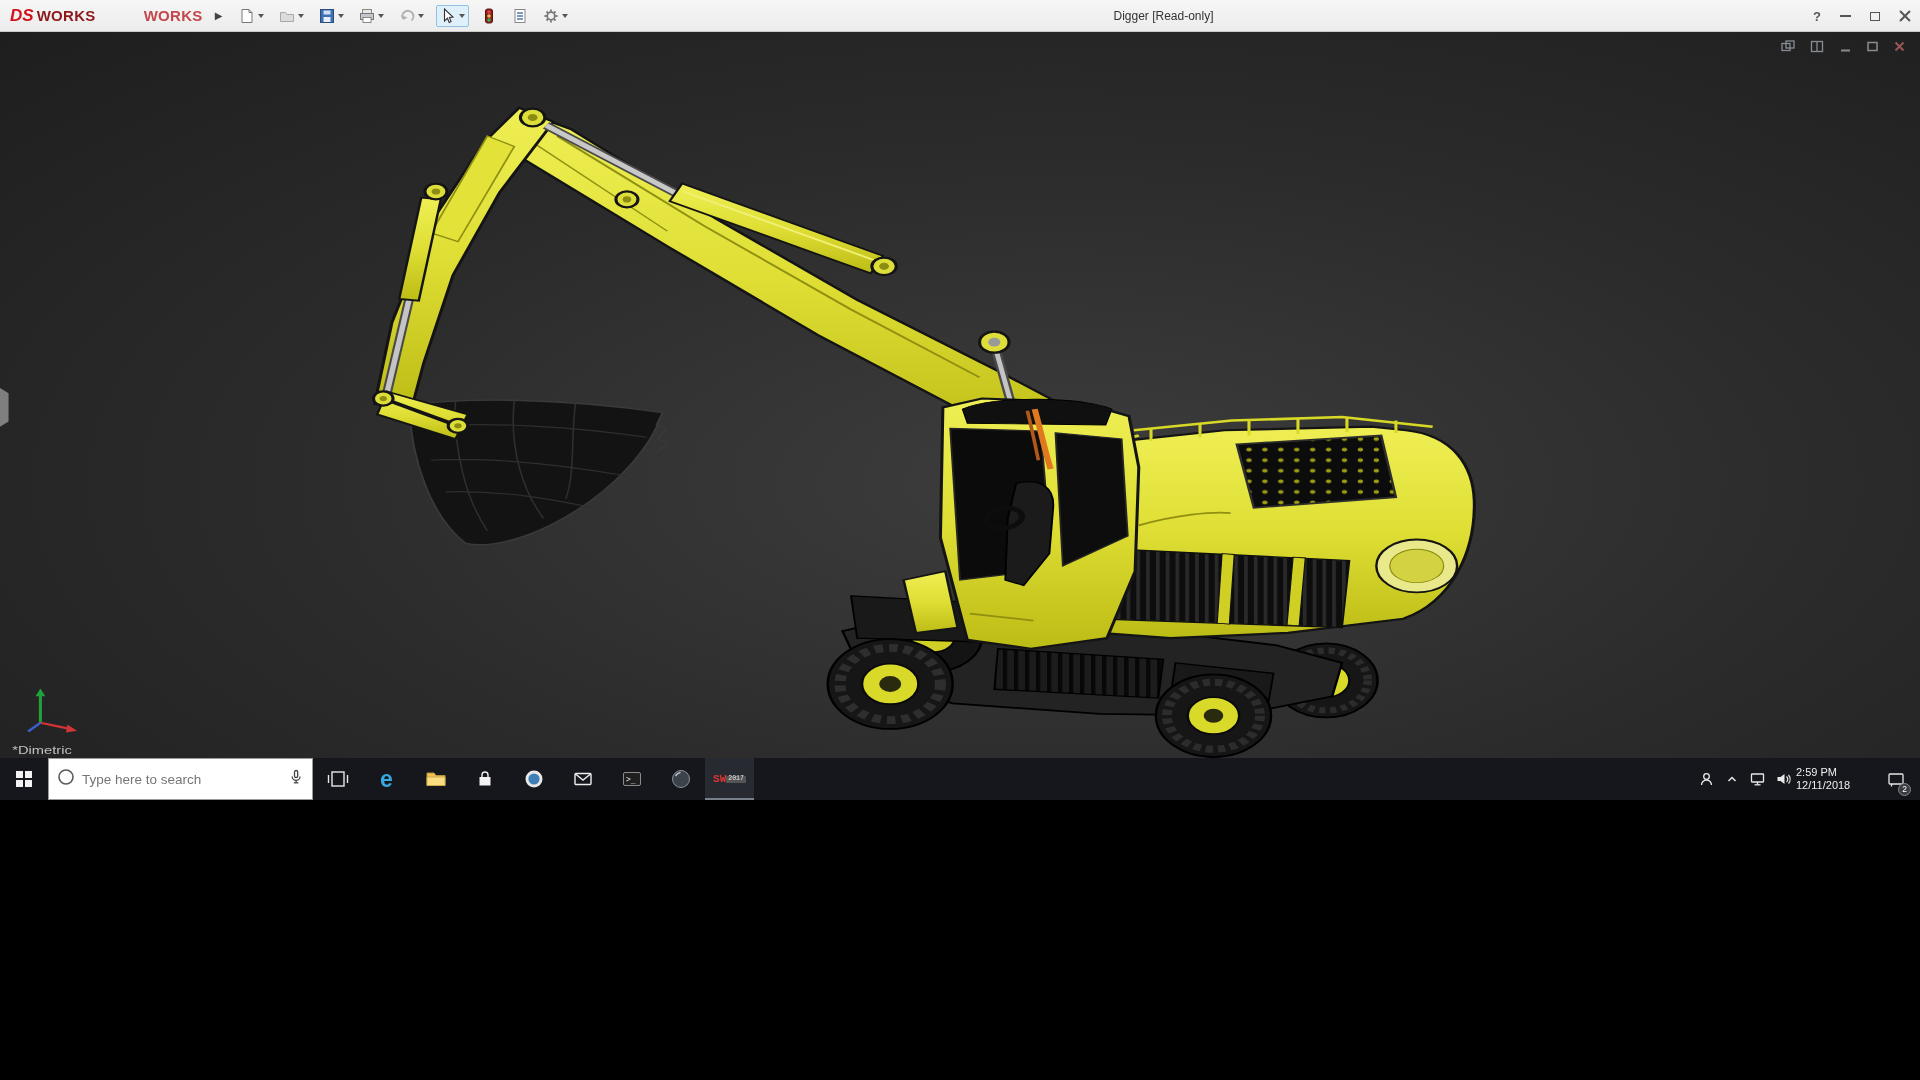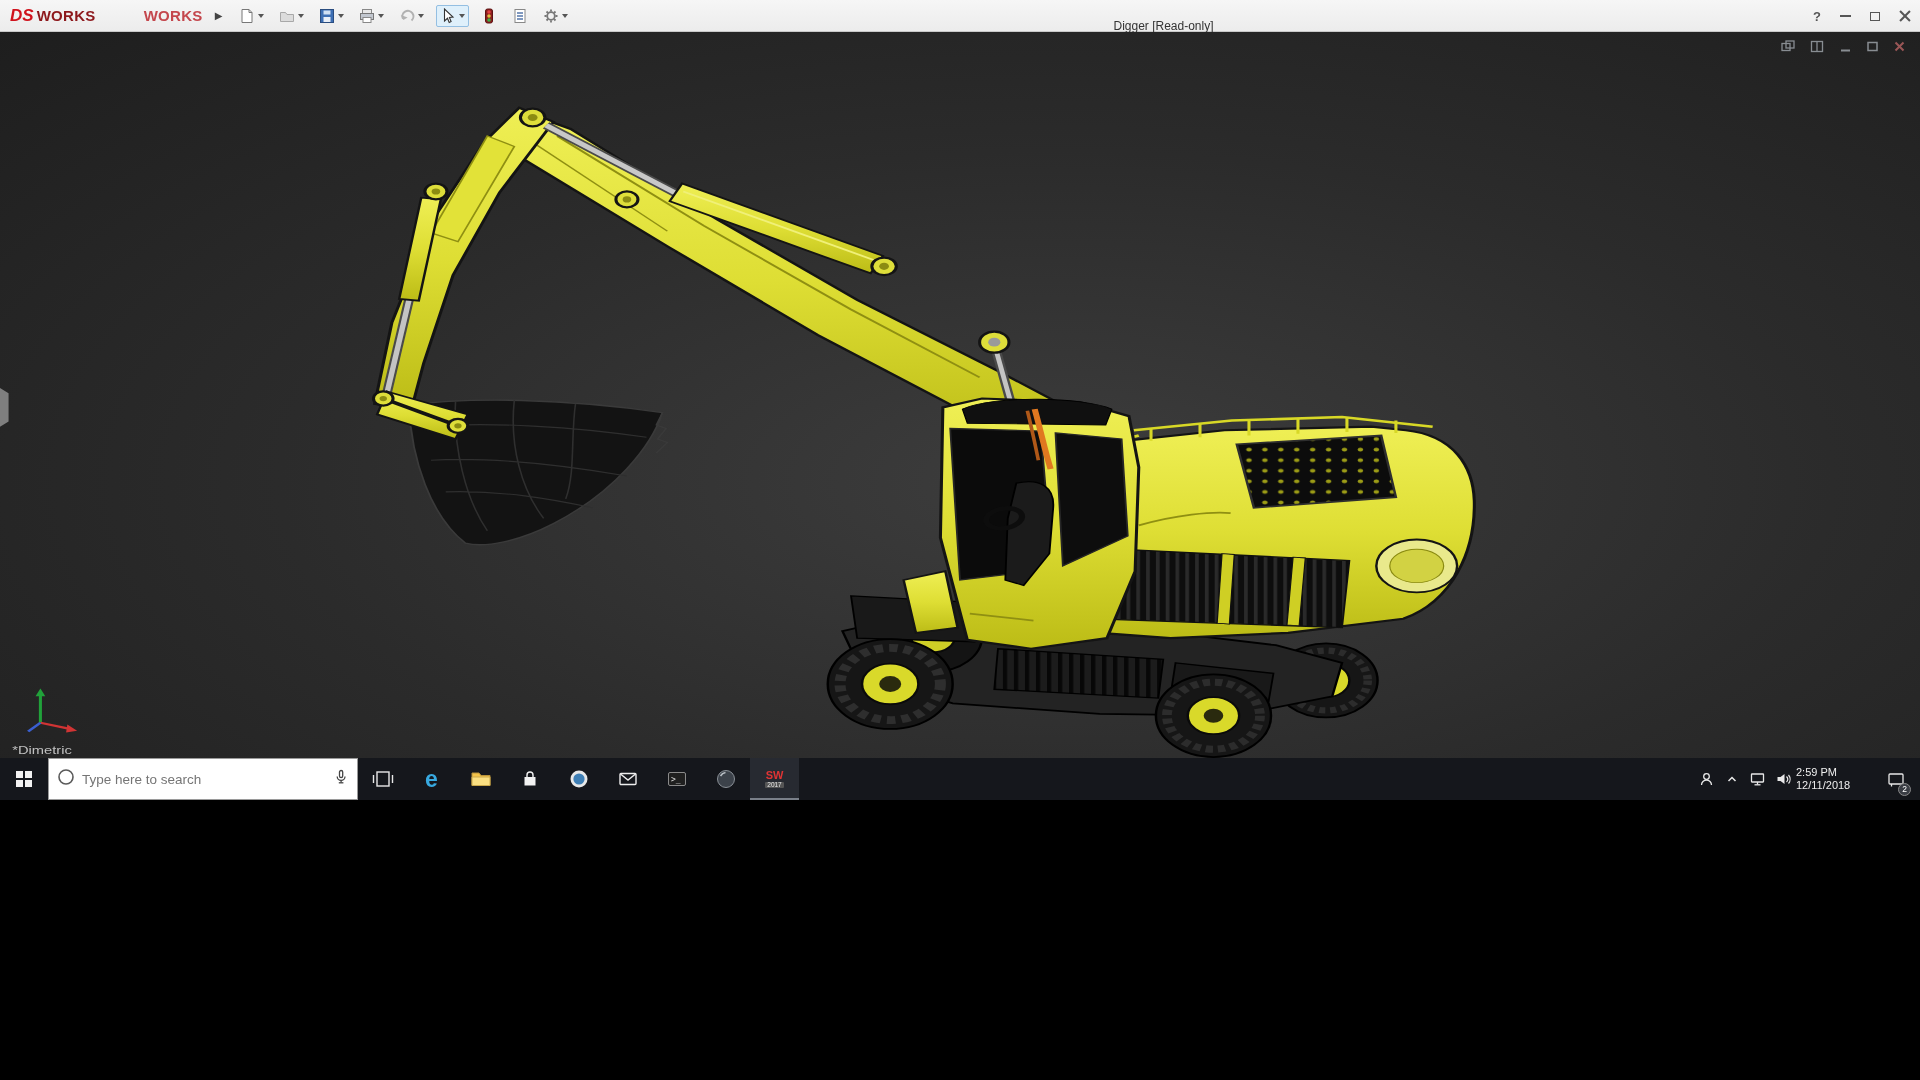--- a/index.html
+++ b/index.html
@@ -12,21 +12,21 @@
   .logo { display:flex; align-items:baseline; padding:0 8px 0 10px; }
   .logo-mark { color:#d0121c; font-weight:bold; font-style:italic; font-size:17px; margin-right:3px; }
   .logo-bold { color:#8d181c; font-weight:bold; font-size:15px; letter-spacing:.3px; }
   .logo-light { color:#c4474d; font-weight:bold; font-size:15px; letter-spacing:.3px;padding-left:48px; }
   .flyout { color:#444; font-size:10px; padding:0 14px 0 4px; cursor:pointer; }
   .qat { display:flex; align-items:center; gap:9px; }
   .tool { display:flex; align-items:center; padding:2px 3px; border-radius:2px; cursor:pointer; }
   .tool.active { background:#dff0fb; border:1px solid #94bfe2; }
   .caret { width:0; height:0; border-left:3.5px solid transparent; border-right:3.5px solid transparent;
            border-top:4px solid #555; margin-left:3px; }
-  .doc-title { position:absolute; left:60.6%; transform:translateX(-50%); top:10px; height:32px;
+  .doc-title { position:absolute; left:60.6%; transform:translateX(-50%); top:0; height:32px;
                line-height:32px; font-size:12px; color:#333; white-space:nowrap; }
   .winctl { position:absolute; right:8px; top:0; height:32px; display:flex; align-items:center; gap:19px; }
   .help-q { font-size:13px; font-weight:bold; color:#555; cursor:pointer; }
   .win-min { width:11px; height:2px; background:#555; cursor:pointer; }
   .win-restore { width:10px; height:9px; border:1.5px solid #555; cursor:pointer; }
   .win-close { position:relative; width:13px; height:13px; cursor:pointer; }
   .win-close::before,.win-close::after { content:""; position:absolute; left:-1px; top:5px;
       width:14px; height:2px; background:#555; }
   .win-close::before { transform:rotate(45deg); } .win-close::after { transform:rotate(-45deg); }
 
@@ -35,28 +35,28 @@
               background:radial-gradient(ellipse at 55% 62%, #3d3d3d 0%, #2b2b2b 52%, #1e1e1e 100%); }
   .viewport svg.model { position:absolute; inset:0; width:100%; height:100%; }
   .docctl { position:absolute; top:8px; right:14px; display:flex; gap:14px; opacity:.85; }
   .docctl span { display:flex; cursor:pointer; }
 
   
   .taskbar { height:42px; background:#15171c; display:flex; align-items:stretch; color:#eee; }
   .start-btn { width:48px; display:flex; align-items:center; justify-content:center; cursor:pointer; }
   .win-logo { display:grid; grid-template-columns:7px 7px; grid-template-rows:7px 7px; gap:2px; }
   .win-logo i { background:#f2f2f2; }
-  .search-box { width:310px; background:#fff; border:1px solid #9a9a9a; display:flex; align-items:center;
+  .search-box { width:265px; background:#fff; border:1px solid #9a9a9a; display:flex; align-items:center;
                 padding:0 8px; gap:7px; }
   .search-box input { flex:1; border:none; outline:none; font-size:13.5px; color:#444; background:transparent;
                       font-family:"Liberation Sans", sans-serif; }
   .tb-btn { width:49px; display:flex; align-items:center; justify-content:center; cursor:pointer; position:relative; }
   .tb-btn.active { background:#272a31; box-shadow:inset 0 -2px 0 #7a8089; }
   .edge-e { color:#38a9e0; font-weight:bold; font-size:23px; line-height:1; }
-  .sw-ico { display:flex; flex-direction:column; align-items:center; line-height:1; }
+  .sw-ico { display:flex; flex-direction:row; align-items:center; line-height:1;font-family:Liberation Mono, monospace; }
   .sw-l { color:#e03434; font-weight:bold; font-size:11px; }
   .sw-y { color:#e8e8e8; font-size:6.5px; background:#555; padding:0 2px; margin-top:1px; border-radius:1px; }
   .tray { margin-left:auto; display:flex; align-items:center; }
   .tray-btn { display:flex; align-items:center; justify-content:center; cursor:pointer; height:100%; }
   .clock { width:82px; text-align:left; font-size:11px; line-height:13px; padding-right:6px; cursor:default; }
   .action-center { position:relative; width:36px; }
   .ac-badge { position:absolute; right:3px; bottom:4px; min-width:13px; height:13px; border-radius:7px;
               background:#3a3d44; border:1px solid #888; color:#fff; font-size:8.5px; line-height:11px;
               text-align:center; }
   .show-desktop { width:6px; border-left:1px solid #3a3d44; cursor:pointer; }

